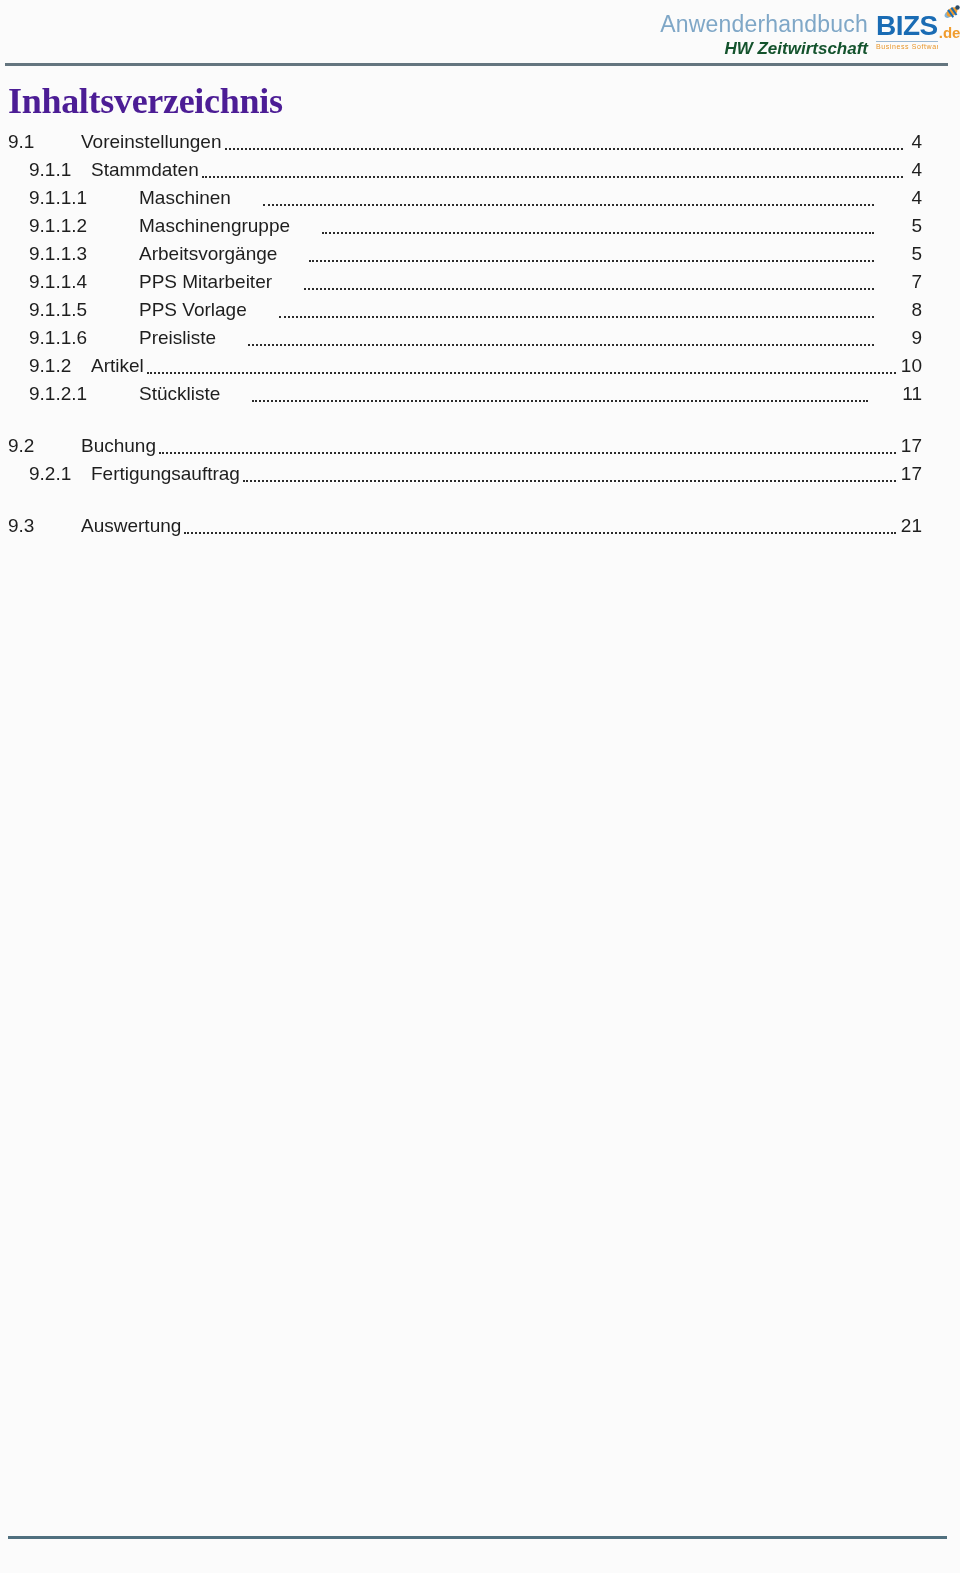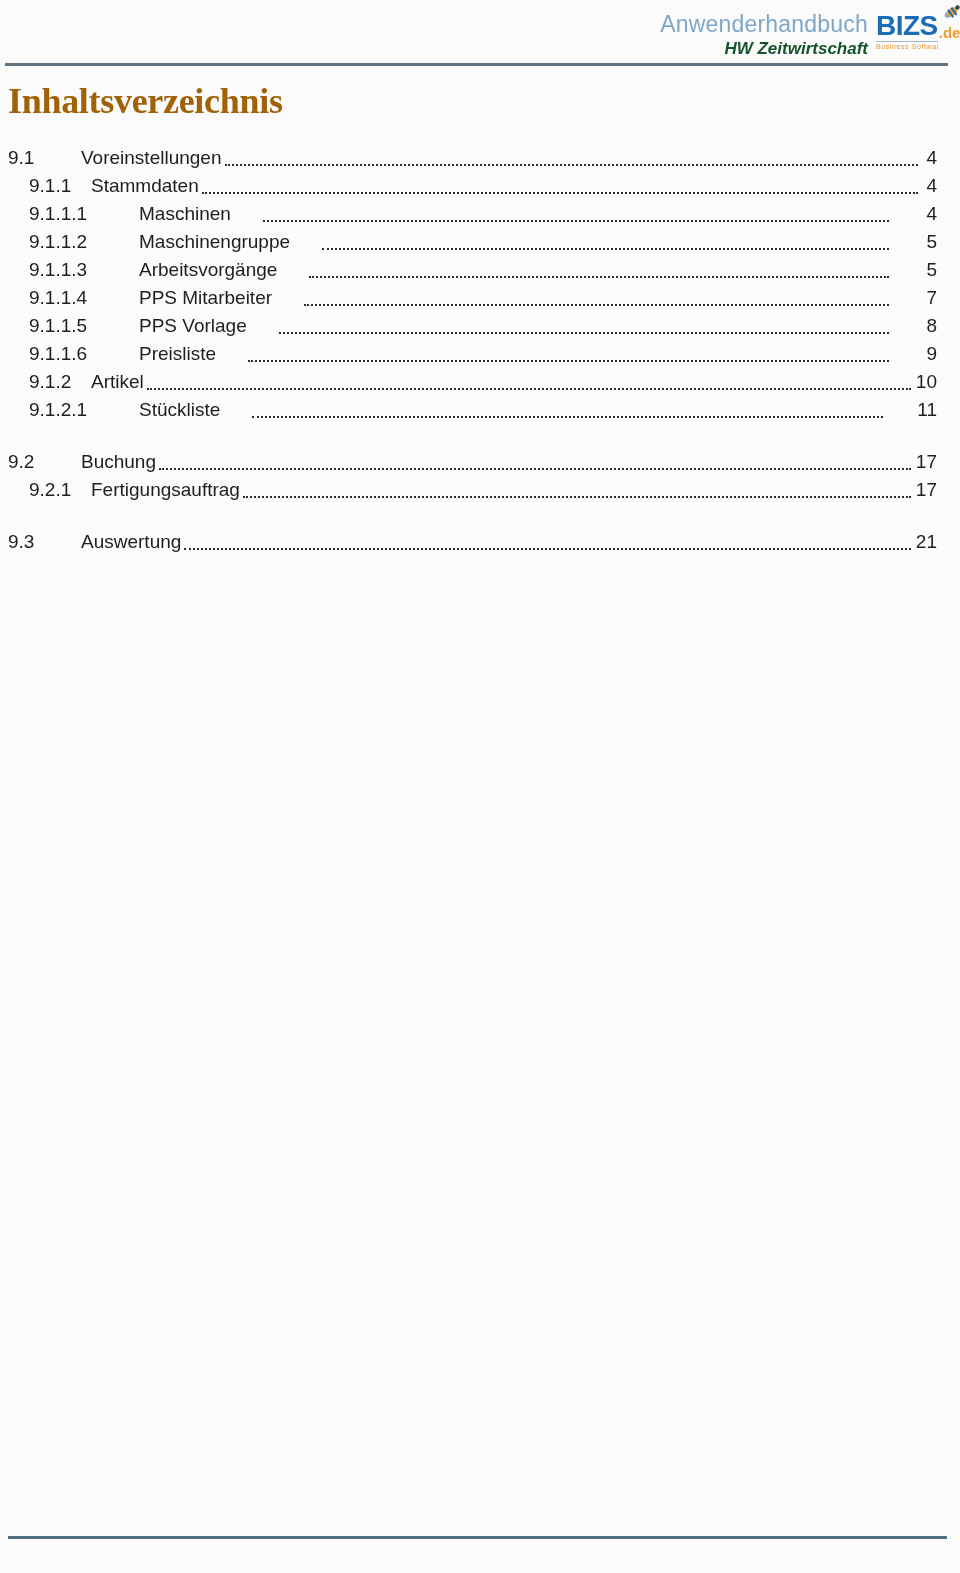--- a/index.html
+++ b/index.html
@@ -91,29 +91,29 @@
   }
 
   
   .doc-title{
     position:absolute;
     top:80px; left:8px;
     margin:0;
     font-family:"Liberation Serif", serif;
     font-size:36px;
     font-weight:bold;
-    color:#a16207;
+    color:#4c1d95;
     letter-spacing:-0.3px;
   }
 
   
   .toc{
     position:absolute;
-    top:144px; left:0; right:0;
-    padding-right:23px;
+    top:128px; left:0; right:0;
+    padding-right:38px;
   }
   .toc-group + .toc-group{ margin-top:24px; }
   .toc-row{
     display:flex;
     align-items:baseline;
     height:28px;
     font-size:19px;
     line-height:28px;
     white-space:nowrap;
     text-decoration:none;

